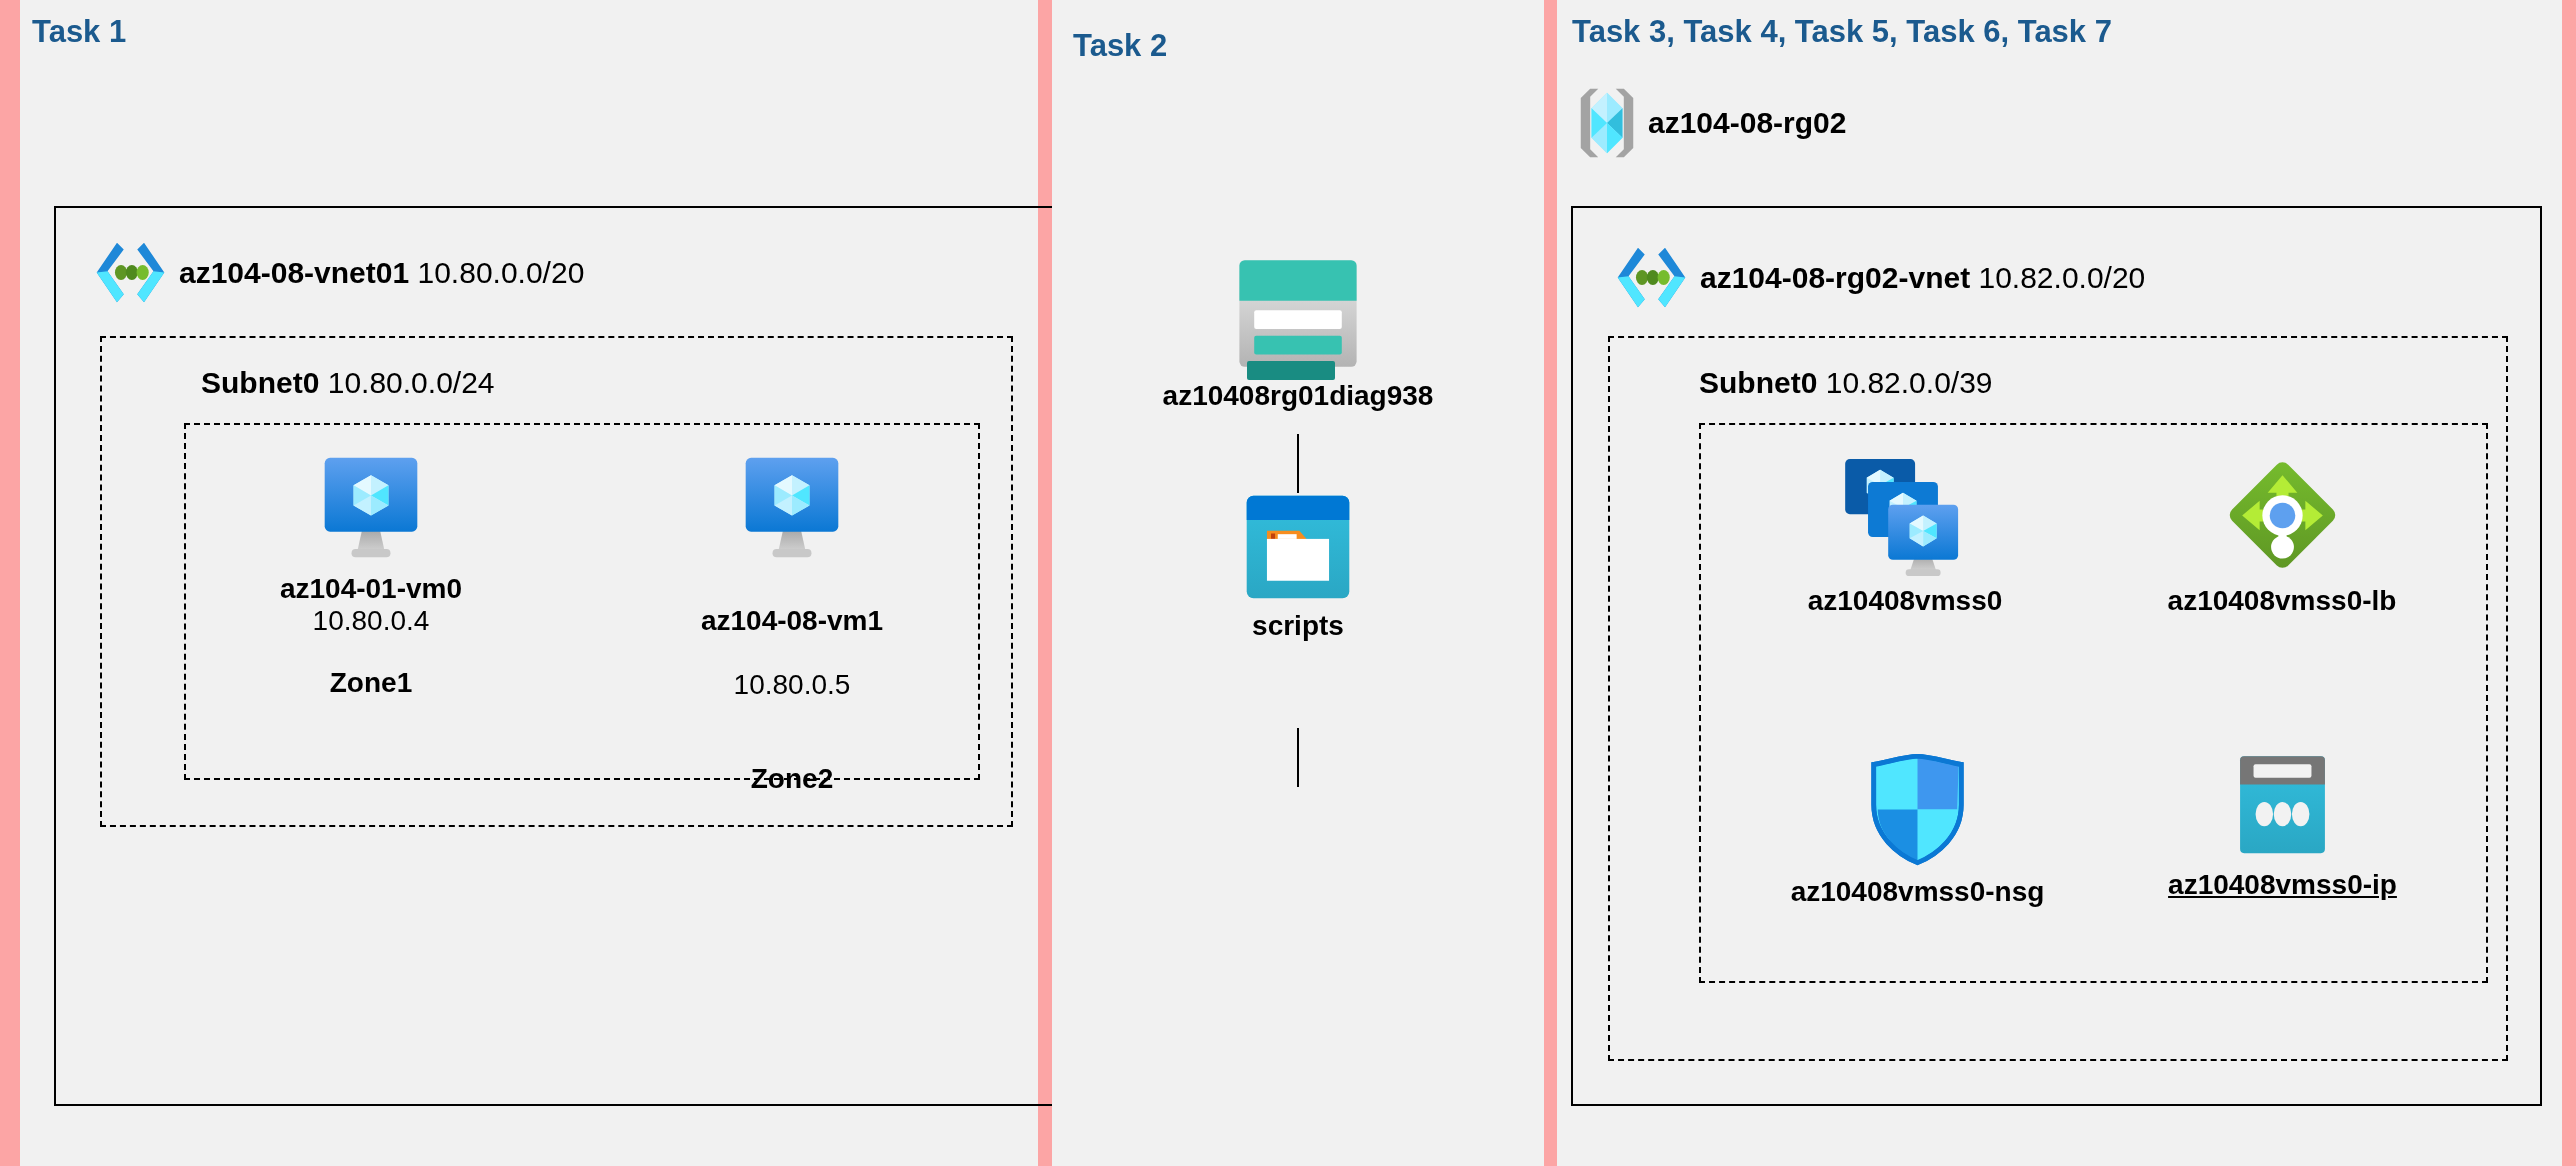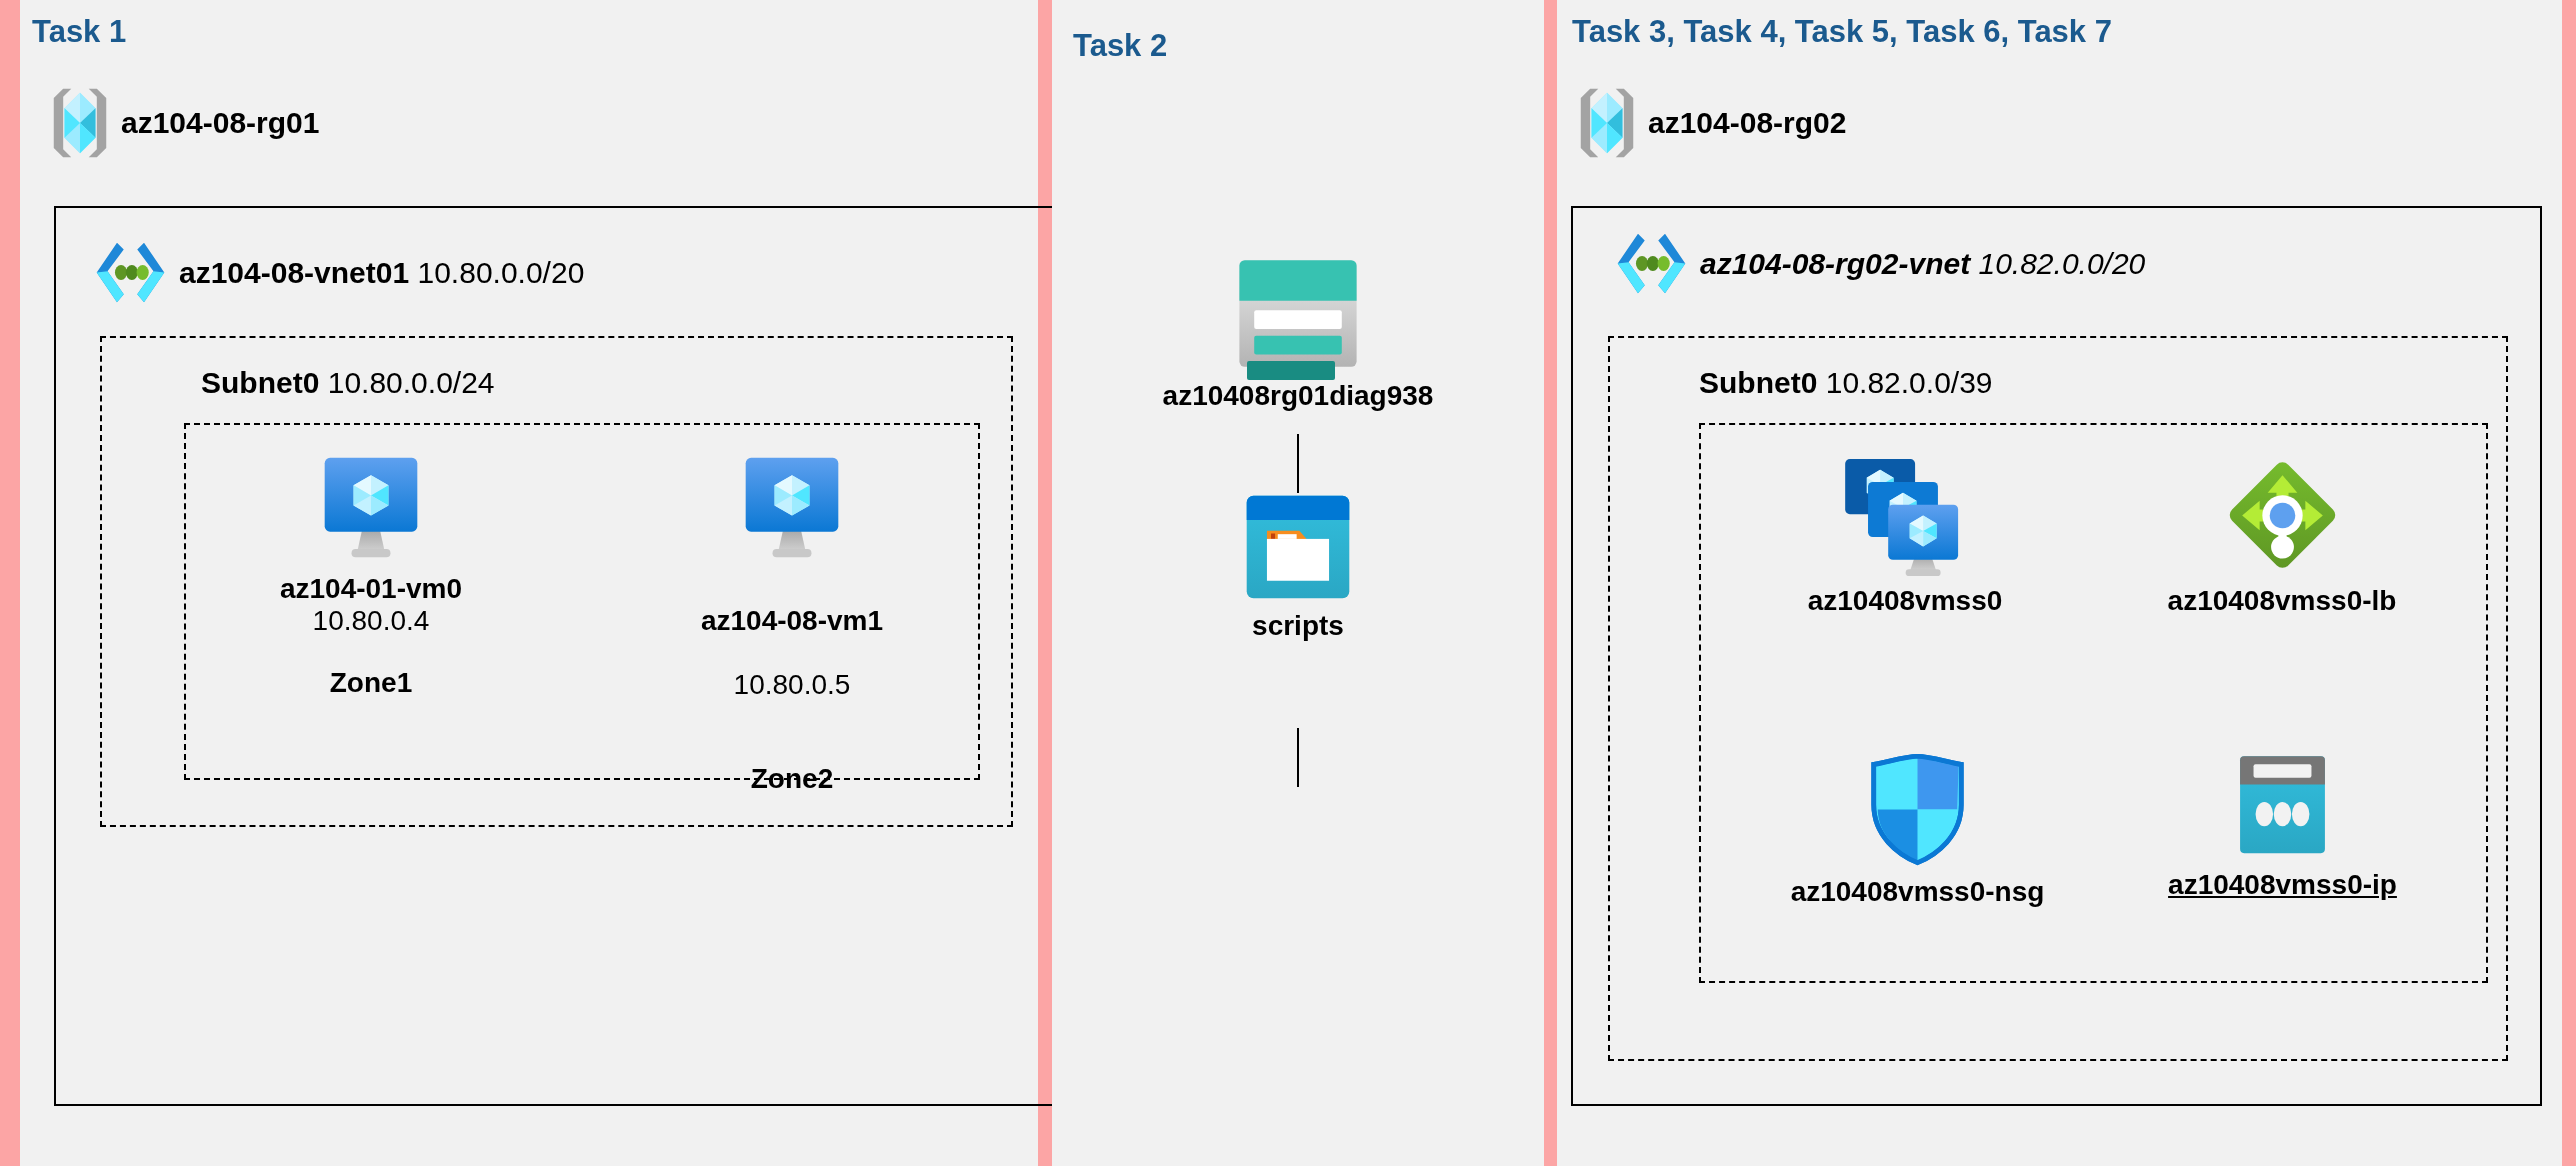--- a/index.html
+++ b/index.html
@@ -35,214 +35,196 @@
 </style>
 </head>
 <body>
 
 <div id="canvas">
 
   <div class="column" style="left:20px;top:0px;width:1018px;height:1166px;"></div>
 
   <div class="task-title" style="left:32px;top:13.5px;">Task 1</div>
 
-  <div class="hdr-row" style="left:51px;top:86px;">
+
+  <div class="solid-box" style="left:54px;top:206px;width:1416px;height:900px;"></div>
+
+  <div class="hdr-row" style="left:94px;top:240px;">
+    <span>
+      <svg width="73" height="65" viewBox="0 0 108 96">
+        <path d="M34 4 L44 14 L20 46 L44 80 L34 92 L4 48 Z" fill="#1e88d8"></path>
+        <path d="M20 46 L44 80 L34 92 L4 48 Z" fill="#50e6ff"></path>
+        <path d="M74 4 L64 14 L88 46 L64 80 L74 92 L104 48 Z" fill="#1e88d8"></path>
+        <path d="M88 46 L64 80 L74 92 L104 48 Z" fill="#50e6ff"></path>
+        <ellipse cx="40" cy="48" rx="9" ry="11" fill="#5e9624"></ellipse>
+        <ellipse cx="56" cy="48" rx="9" ry="11" fill="#4f8a1e"></ellipse>
+        <ellipse cx="72" cy="48" rx="9" ry="11" fill="#76bc2d"></ellipse>
+      </svg>
+    </span>
+    <span class="hdr-text">
+      <b>az104-08-vnet01</b> <span class="cidr">10.80.0.0/20</span>
+    </span>
+  </div>
+
+  <div class="dashed-box" style="left:100px;top:336px;width:913px;height:491px;"></div>
+
+  <div class="plain-label" style="left:201px;top:366px;">
+    <b>Subnet0</b> <span>10.80.0.0/24</span>
+  </div>
+
+  <div class="dashed-box" style="left:184px;top:423px;width:796px;height:357px;"></div>
+
+  <div class="node" style="left:270px;top:455px;width:202px;">
+    <span>
+      <svg width="98" height="109" viewBox="0 0 146 162">
+        <defs>
+          <linearGradient id="vmg1" x1="0" y1="0" x2="0" y2="1">
+            <stop offset="0" stop-color="#5ea0ef"></stop>
+              <stop offset="1" stop-color="#0b78d4"></stop>
+          </linearGradient>
+          <linearGradient id="vms1" x1="0" y1="0" x2="0" y2="1">
+            <stop offset="0" stop-color="#a6a6a6"></stop>
+              <stop offset="1" stop-color="#d4d4d4"></stop>
+          </linearGradient>
+        </defs>
+        <path d="M60 110 L86 110 L94 146 L52 146 Z" fill="url(#vms1)"></path>
+        <rect x="44" y="140" width="58" height="12" rx="6" fill="#c8c8c8"></rect>
+        <rect x="4" y="4" width="138" height="110" rx="8" fill="url(#vmg1)"></rect>
+        <path d="M73 30 L99 45 L99 75 L73 90 L47 75 L47 45 Z" fill="#c3f1ff"></path>
+        <path d="M73 30 L99 45 L73 60 Z" fill="#c3f1ff"></path>
+        <path d="M73 30 L47 45 L73 60 Z" fill="#e4f9ff"></path>
+        <path d="M73 60 L99 45 L99 75 Z" fill="#50e6ff"></path>
+        <path d="M73 60 L99 75 L73 90 Z" fill="#9cebff"></path>
+        <path d="M73 60 L47 75 L73 90 Z" fill="#c3f1ff"></path>
+        <path d="M73 60 L47 45 L47 75 Z" fill="#9cebff"></path>
+      </svg>
+    </span>
+    <div class="cap">az104-01-vm0</div>
+    <div class="sub">10.80.0.4</div>
+    <div class="zone">Zone1</div>
+  </div>
+
+  <div class="node" style="left:691px;top:455px;width:202px;gap:32px;">
+    <span>
+      <svg width="98" height="109" viewBox="0 0 146 162">
+        <defs>
+          <linearGradient id="vmg2" x1="0" y1="0" x2="0" y2="1">
+            <stop offset="0" stop-color="#5ea0ef"></stop>
+              <stop offset="1" stop-color="#0b78d4"></stop>
+          </linearGradient>
+          <linearGradient id="vms2" x1="0" y1="0" x2="0" y2="1">
+            <stop offset="0" stop-color="#a6a6a6"></stop>
+              <stop offset="1" stop-color="#d4d4d4"></stop>
+          </linearGradient>
+        </defs>
+        <path d="M60 110 L86 110 L94 146 L52 146 Z" fill="url(#vms2)"></path>
+        <rect x="44" y="140" width="58" height="12" rx="6" fill="#c8c8c8"></rect>
+        <rect x="4" y="4" width="138" height="110" rx="8" fill="url(#vmg2)"></rect>
+        <path d="M73 30 L99 45 L99 75 L73 90 L47 75 L47 45 Z" fill="#c3f1ff"></path>
+        <path d="M73 30 L99 45 L73 60 Z" fill="#c3f1ff"></path>
+        <path d="M73 30 L47 45 L73 60 Z" fill="#e4f9ff"></path>
+        <path d="M73 60 L99 45 L99 75 Z" fill="#50e6ff"></path>
+        <path d="M73 60 L99 75 L73 90 Z" fill="#9cebff"></path>
+        <path d="M73 60 L47 75 L73 90 Z" fill="#c3f1ff"></path>
+        <path d="M73 60 L47 45 L47 75 Z" fill="#9cebff"></path>
+      </svg>
+    </span>
+    <div class="cap">az104-08-vm1</div>
+    <div class="sub">10.80.0.5</div>
+    <div class="zone">Zone2</div>
+  </div>
+
+  <div class="column" style="left:1052px;top:0px;width:492px;height:1166px;"></div>
+
+  <div class="task-title" style="left:1073px;top:28px;">Task 2</div>
+
+  <div class="node" style="left:1160px;top:256px;width:276px;">
+    <span>
+      <svg width="128" height="115" viewBox="0 0 190 170">
+        <defs>
+          <linearGradient id="sag" x1="0" y1="0" x2="0" y2="1">
+            <stop offset="0" stop-color="#e8e8e8"></stop>
+              <stop offset="1" stop-color="#b3b3b3"></stop>
+          </linearGradient>
+        </defs>
+        <rect x="8" y="6" width="174" height="158" rx="8" fill="url(#sag)"></rect>
+        <path d="M8 14 a8 8 0 0 1 8 -8 h158 a8 8 0 0 1 8 8 v52 h-174 Z" fill="#37c2b1"></path>
+        <rect x="30" y="80" width="130" height="28" rx="3" fill="#ffffff"></rect>
+        <rect x="30" y="118" width="130" height="28" rx="3" fill="#37c2b1"></rect>
+        <rect x="30" y="156" width="130" height="0" rx="3" fill="#198c82"></rect>
+      </svg>
+    </span>
+    <div class="cap">az10408rg01diag938</div>
+  </div>
+
+  <div style="position:absolute;left:1247px;top:361px;width:88px;height:19px;background:#198c82;border-radius:2px;"></div>
+
+  <div class="connector" style="left:1297px;top:434px;height:59px;"></div>
+
+  <div class="node" style="left:1187px;top:493px;width:222px;">
+    <span>
+      <svg width="108" height="108" viewBox="0 0 160 160">
+        <defs>
+          <linearGradient id="bcg" x1="0" y1="0" x2="0" y2="1">
+            <stop offset="0" stop-color="#32bedd"></stop>
+              <stop offset="1" stop-color="#2aa7c4"></stop>
+          </linearGradient>
+        </defs>
+        <rect x="4" y="4" width="152" height="152" rx="10" fill="url(#bcg)"></rect>
+        <path d="M4 14 a10 10 0 0 1 10 -10 h132 a10 10 0 0 1 10 10 v26 h-152 Z" fill="#0078d4"></path>
+        <path d="M34 56 L82 56 L96 72 L34 72 Z" fill="#f78d1e"></path>
+        <rect x="40" y="60" width="6" height="8" fill="#c2410c"></rect>
+        <rect x="50" y="61" width="28" height="7" fill="#ffffff"></rect>
+        <rect x="34" y="68" width="92" height="62" fill="#ffffff"></rect>
+      </svg>
+    </span>
+    <div class="cap">scripts</div>
+  </div>
+
+  <div class="connector" style="left:1297px;top:728px;height:59px;"></div>
+
+
+  <div class="column" style="left:1557px;top:0px;width:1005px;height:1166px;"></div>
+
+  <div class="task-title" style="left:1572px;top:13.5px;">Task 3, Task 4, Task 5, Task 6, Task 7</div>
+
+  <div class="hdr-row" style="left:1578px;top:86px;">
     <span>
       <svg width="58" height="74" viewBox="0 0 86 110">
         <path d="M18 4 L4 18 L4 92 L18 106 L30 106 L18 94 L18 16 L30 4 Z" fill="#a3a3a3"></path>
         <path d="M68 4 L82 18 L82 92 L68 106 L56 106 L68 94 L68 16 L56 4 Z" fill="#a3a3a3"></path>
         <path d="M43 10 L66 33 L66 77 L43 100 L20 77 L20 33 Z" fill="#9cebff"></path>
         <path d="M43 10 L66 33 L43 55 Z" fill="#9cebff"></path>
         <path d="M43 10 L20 33 L43 55 Z" fill="#c3f1ff"></path>
         <path d="M43 55 L66 33 L66 77 Z" fill="#32bedd"></path>
         <path d="M43 55 L66 77 L43 100 Z" fill="#50e6ff"></path>
         <path d="M43 55 L20 77 L43 100 Z" fill="#9cebff"></path>
         <path d="M43 55 L20 33 L20 77 Z" fill="#50e6ff"></path>
       </svg>
     </span>
     <span class="hdr-text">
-      <b>az104-08-rg01</b>
-    </span>
-  </div>
-
-  <div class="solid-box" style="left:54px;top:206px;width:1416px;height:900px;"></div>
-
-  <div class="hdr-row" style="left:94px;top:240px;">
+      <b>az104-08-rg02</b>
+    </span>
+  </div>
+
+  <div class="solid-box" style="left:1571px;top:206px;width:971px;height:900px;"></div>
+
+  <div class="hdr-row" style="left:1615px;top:245px;">
     <span>
       <svg width="73" height="65" viewBox="0 0 108 96">
         <path d="M34 4 L44 14 L20 46 L44 80 L34 92 L4 48 Z" fill="#1e88d8"></path>
         <path d="M20 46 L44 80 L34 92 L4 48 Z" fill="#50e6ff"></path>
         <path d="M74 4 L64 14 L88 46 L64 80 L74 92 L104 48 Z" fill="#1e88d8"></path>
         <path d="M88 46 L64 80 L74 92 L104 48 Z" fill="#50e6ff"></path>
         <ellipse cx="40" cy="48" rx="9" ry="11" fill="#5e9624"></ellipse>
         <ellipse cx="56" cy="48" rx="9" ry="11" fill="#4f8a1e"></ellipse>
         <ellipse cx="72" cy="48" rx="9" ry="11" fill="#76bc2d"></ellipse>
       </svg>
     </span>
     <span class="hdr-text">
-      <b>az104-08-vnet01</b> <span class="cidr">10.80.0.0/20</span>
-    </span>
-  </div>
-
-  <div class="dashed-box" style="left:100px;top:336px;width:913px;height:491px;"></div>
-
-  <div class="plain-label" style="left:201px;top:366px;">
-    <b>Subnet0</b> <span>10.80.0.0/24</span>
-  </div>
-
-  <div class="dashed-box" style="left:184px;top:423px;width:796px;height:357px;"></div>
-
-  <div class="node" style="left:270px;top:455px;width:202px;">
-    <span>
-      <svg width="98" height="109" viewBox="0 0 146 162">
-        <defs>
-          <linearGradient id="vmg1" x1="0" y1="0" x2="0" y2="1">
-            <stop offset="0" stop-color="#5ea0ef"></stop>
-              <stop offset="1" stop-color="#0b78d4"></stop>
-          </linearGradient>
-          <linearGradient id="vms1" x1="0" y1="0" x2="0" y2="1">
-            <stop offset="0" stop-color="#a6a6a6"></stop>
-              <stop offset="1" stop-color="#d4d4d4"></stop>
-          </linearGradient>
-        </defs>
-        <path d="M60 110 L86 110 L94 146 L52 146 Z" fill="url(#vms1)"></path>
-        <rect x="44" y="140" width="58" height="12" rx="6" fill="#c8c8c8"></rect>
-        <rect x="4" y="4" width="138" height="110" rx="8" fill="url(#vmg1)"></rect>
-        <path d="M73 30 L99 45 L99 75 L73 90 L47 75 L47 45 Z" fill="#c3f1ff"></path>
-        <path d="M73 30 L99 45 L73 60 Z" fill="#c3f1ff"></path>
-        <path d="M73 30 L47 45 L73 60 Z" fill="#e4f9ff"></path>
-        <path d="M73 60 L99 45 L99 75 Z" fill="#50e6ff"></path>
-        <path d="M73 60 L99 75 L73 90 Z" fill="#9cebff"></path>
-        <path d="M73 60 L47 75 L73 90 Z" fill="#c3f1ff"></path>
-        <path d="M73 60 L47 45 L47 75 Z" fill="#9cebff"></path>
-      </svg>
-    </span>
-    <div class="cap">az104-01-vm0</div>
-    <div class="sub">10.80.0.4</div>
-    <div class="zone">Zone1</div>
-  </div>
-
-  <div class="node" style="left:691px;top:455px;width:202px;gap:32px;">
-    <span>
-      <svg width="98" height="109" viewBox="0 0 146 162">
-        <defs>
-          <linearGradient id="vmg2" x1="0" y1="0" x2="0" y2="1">
-            <stop offset="0" stop-color="#5ea0ef"></stop>
-              <stop offset="1" stop-color="#0b78d4"></stop>
-          </linearGradient>
-          <linearGradient id="vms2" x1="0" y1="0" x2="0" y2="1">
-            <stop offset="0" stop-color="#a6a6a6"></stop>
-              <stop offset="1" stop-color="#d4d4d4"></stop>
-          </linearGradient>
-        </defs>
-        <path d="M60 110 L86 110 L94 146 L52 146 Z" fill="url(#vms2)"></path>
-        <rect x="44" y="140" width="58" height="12" rx="6" fill="#c8c8c8"></rect>
-        <rect x="4" y="4" width="138" height="110" rx="8" fill="url(#vmg2)"></rect>
-        <path d="M73 30 L99 45 L99 75 L73 90 L47 75 L47 45 Z" fill="#c3f1ff"></path>
-        <path d="M73 30 L99 45 L73 60 Z" fill="#c3f1ff"></path>
-        <path d="M73 30 L47 45 L73 60 Z" fill="#e4f9ff"></path>
-        <path d="M73 60 L99 45 L99 75 Z" fill="#50e6ff"></path>
-        <path d="M73 60 L99 75 L73 90 Z" fill="#9cebff"></path>
-        <path d="M73 60 L47 75 L73 90 Z" fill="#c3f1ff"></path>
-        <path d="M73 60 L47 45 L47 75 Z" fill="#9cebff"></path>
-      </svg>
-    </span>
-    <div class="cap">az104-08-vm1</div>
-    <div class="sub">10.80.0.5</div>
-    <div class="zone">Zone2</div>
-  </div>
-
-  <div class="column" style="left:1052px;top:0px;width:492px;height:1166px;"></div>
-
-  <div class="task-title" style="left:1073px;top:28px;">Task 2</div>
-
-  <div class="node" style="left:1160px;top:256px;width:276px;">
-    <span>
-      <svg width="128" height="115" viewBox="0 0 190 170">
-        <defs>
-          <linearGradient id="sag" x1="0" y1="0" x2="0" y2="1">
-            <stop offset="0" stop-color="#e8e8e8"></stop>
-              <stop offset="1" stop-color="#b3b3b3"></stop>
-          </linearGradient>
-        </defs>
-        <rect x="8" y="6" width="174" height="158" rx="8" fill="url(#sag)"></rect>
-        <path d="M8 14 a8 8 0 0 1 8 -8 h158 a8 8 0 0 1 8 8 v52 h-174 Z" fill="#37c2b1"></path>
-        <rect x="30" y="80" width="130" height="28" rx="3" fill="#ffffff"></rect>
-        <rect x="30" y="118" width="130" height="28" rx="3" fill="#37c2b1"></rect>
-        <rect x="30" y="156" width="130" height="0" rx="3" fill="#198c82"></rect>
-      </svg>
-    </span>
-    <div class="cap">az10408rg01diag938</div>
-  </div>
-
-  <div style="position:absolute;left:1247px;top:361px;width:88px;height:19px;background:#198c82;border-radius:2px;"></div>
-
-  <div class="connector" style="left:1297px;top:434px;height:59px;"></div>
-
-  <div class="node" style="left:1187px;top:493px;width:222px;">
-    <span>
-      <svg width="108" height="108" viewBox="0 0 160 160">
-        <defs>
-          <linearGradient id="bcg" x1="0" y1="0" x2="0" y2="1">
-            <stop offset="0" stop-color="#32bedd"></stop>
-              <stop offset="1" stop-color="#2aa7c4"></stop>
-          </linearGradient>
-        </defs>
-        <rect x="4" y="4" width="152" height="152" rx="10" fill="url(#bcg)"></rect>
-        <path d="M4 14 a10 10 0 0 1 10 -10 h132 a10 10 0 0 1 10 10 v26 h-152 Z" fill="#0078d4"></path>
-        <path d="M34 56 L82 56 L96 72 L34 72 Z" fill="#f78d1e"></path>
-        <rect x="40" y="60" width="6" height="8" fill="#c2410c"></rect>
-        <rect x="50" y="61" width="28" height="7" fill="#ffffff"></rect>
-        <rect x="34" y="68" width="92" height="62" fill="#ffffff"></rect>
-      </svg>
-    </span>
-    <div class="cap">scripts</div>
-  </div>
-
-  <div class="connector" style="left:1297px;top:728px;height:59px;"></div>
-
-
-  <div class="column" style="left:1557px;top:0px;width:1005px;height:1166px;"></div>
-
-  <div class="task-title" style="left:1572px;top:13.5px;">Task 3, Task 4, Task 5, Task 6, Task 7</div>
-
-  <div class="hdr-row" style="left:1578px;top:86px;">
-    <span>
-      <svg width="58" height="74" viewBox="0 0 86 110">
-        <path d="M18 4 L4 18 L4 92 L18 106 L30 106 L18 94 L18 16 L30 4 Z" fill="#a3a3a3"></path>
-        <path d="M68 4 L82 18 L82 92 L68 106 L56 106 L68 94 L68 16 L56 4 Z" fill="#a3a3a3"></path>
-        <path d="M43 10 L66 33 L66 77 L43 100 L20 77 L20 33 Z" fill="#9cebff"></path>
-        <path d="M43 10 L66 33 L43 55 Z" fill="#9cebff"></path>
-        <path d="M43 10 L20 33 L43 55 Z" fill="#c3f1ff"></path>
-        <path d="M43 55 L66 33 L66 77 Z" fill="#32bedd"></path>
-        <path d="M43 55 L66 77 L43 100 Z" fill="#50e6ff"></path>
-        <path d="M43 55 L20 77 L43 100 Z" fill="#9cebff"></path>
-        <path d="M43 55 L20 33 L20 77 Z" fill="#50e6ff"></path>
-      </svg>
-    </span>
-    <span class="hdr-text">
-      <b>az104-08-rg02</b>
-    </span>
-  </div>
-
-  <div class="solid-box" style="left:1571px;top:206px;width:971px;height:900px;"></div>
-
-  <div class="hdr-row" style="left:1615px;top:231px;font-style:italic;">
-    <span>
-      <svg width="73" height="65" viewBox="0 0 108 96">
-        <path d="M34 4 L44 14 L20 46 L44 80 L34 92 L4 48 Z" fill="#1e88d8"></path>
-        <path d="M20 46 L44 80 L34 92 L4 48 Z" fill="#50e6ff"></path>
-        <path d="M74 4 L64 14 L88 46 L64 80 L74 92 L104 48 Z" fill="#1e88d8"></path>
-        <path d="M88 46 L64 80 L74 92 L104 48 Z" fill="#50e6ff"></path>
-        <ellipse cx="40" cy="48" rx="9" ry="11" fill="#5e9624"></ellipse>
-        <ellipse cx="56" cy="48" rx="9" ry="11" fill="#4f8a1e"></ellipse>
-        <ellipse cx="72" cy="48" rx="9" ry="11" fill="#76bc2d"></ellipse>
-      </svg>
-    </span>
-    <span class="hdr-text">
       <b>az104-08-rg02-vnet</b> <span class="cidr">10.82.0.0/20</span>
     </span>
   </div>
 
   <div class="dashed-box" style="left:1608px;top:336px;width:900px;height:725px;"></div>
 
   <div class="plain-label" style="left:1699px;top:366px;">
     <b>Subnet0</b> <span>10.82.0.0/39</span>
   </div>
 

